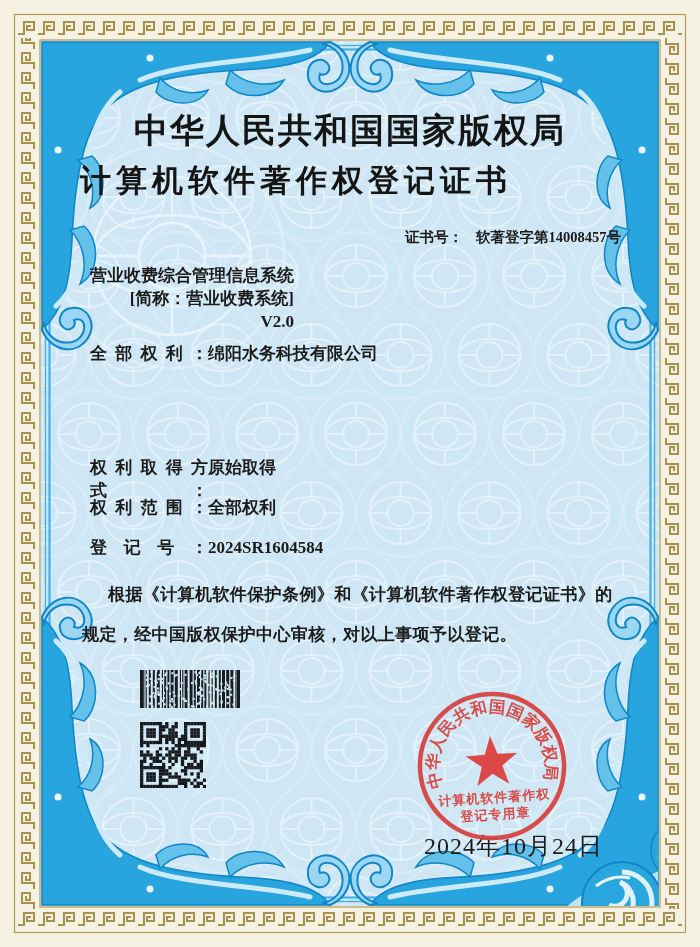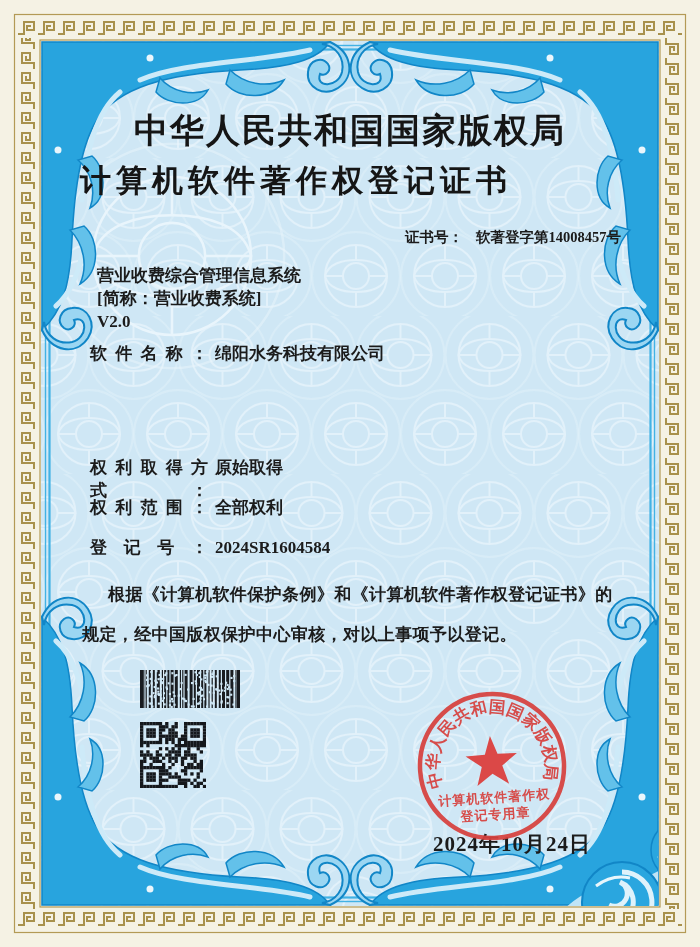--- a/index.html
+++ b/index.html
@@ -10,28 +10,28 @@
     color:#1b1b1b;
   }
   .deco{position:absolute;left:0;top:0;z-index:0;}
   .abs{position:absolute;z-index:2;}
   .title1{top:108px;left:0;width:700px;text-align:center;font-size:34px;font-weight:700;letter-spacing:2px;color:#151515;white-space:nowrap;}
   .title2{top:160px;left:0;width:592px;text-align:center;font-size:31px;font-weight:700;letter-spacing:5px;color:#151515;white-space:nowrap;}
   .certno{top:228px;right:79px;font-size:14.5px;font-weight:700;white-space:nowrap;}
   .certno .v{margin-left:13px;}
   .field{left:90px;display:flex;font-size:17px;font-weight:700;z-index:2;position:absolute;}
   .flabel{width:118px;text-align:justify;text-align-last:justify;flex:none;}
-  .fvalue{margin-left:7px;}
+  .fvalue{text-align:right;}
   .fvalue div{line-height:23px;white-space:nowrap;}
   .f1{top:264px;} .f2{top:342px;} .f3{top:456px;} .f4{top:496px;} .f5{top:536px;}
   .stmt{font-size:17px;font-weight:700;letter-spacing:0.4px;white-space:nowrap;}
   .stmt1{top:583px;left:108px;} .stmt2{top:623px;left:82px;}
   .barcode{left:140px;top:670px;width:100px;height:38px;}
   .qr{left:140px;top:722px;width:66px;height:66px;}
-  .date{left:433px;top:830px;font-size:21px;font-weight:700;letter-spacing:1px;z-index:1;}
+  .date{left:424px;top:830px;font-size:24px;font-weight:400;letter-spacing:1px;z-index:1;}
   .seal{left:407px;top:681px;width:170px;height:170px;z-index:3;opacity:.93;}
   .seal-rot{transform:rotate(-4deg);}
   .seal-ring{fill:none;stroke:#d7413e;stroke-width:4.5;}
   #seal-arc text{font-size:16.5px;font-weight:700;fill:#d7413e;text-anchor:middle;dominant-baseline:central;}
   .seal-star{fill:#dc3c3a;}
   .seal-line{fill:#d7413e;text-anchor:middle;font-weight:700;font-size:13px;letter-spacing:1px;}
 </style>
 </head>
 <body>
 
@@ -121,21 +121,21 @@
 
   <div class="field f1">
     <div class="fvalue">
       <div>营业收费综合管理信息系统</div>
       <div>[简称：营业收费系统]</div>
       <div>V2.0</div>
     </div>
   </div>
 
   <div class="field f2">
-    <span class="flabel">软件名称：</span>
+    <span class="flabel">全部权利：</span>
     <div class="fvalue">
         <div>绵阳水务科技有限公司</div>
       </div>
   </div>
 
   <div class="field f3">
     <span class="flabel">权利取得方式：</span>
     <div class="fvalue">
         <div>原始取得</div>
       </div>

